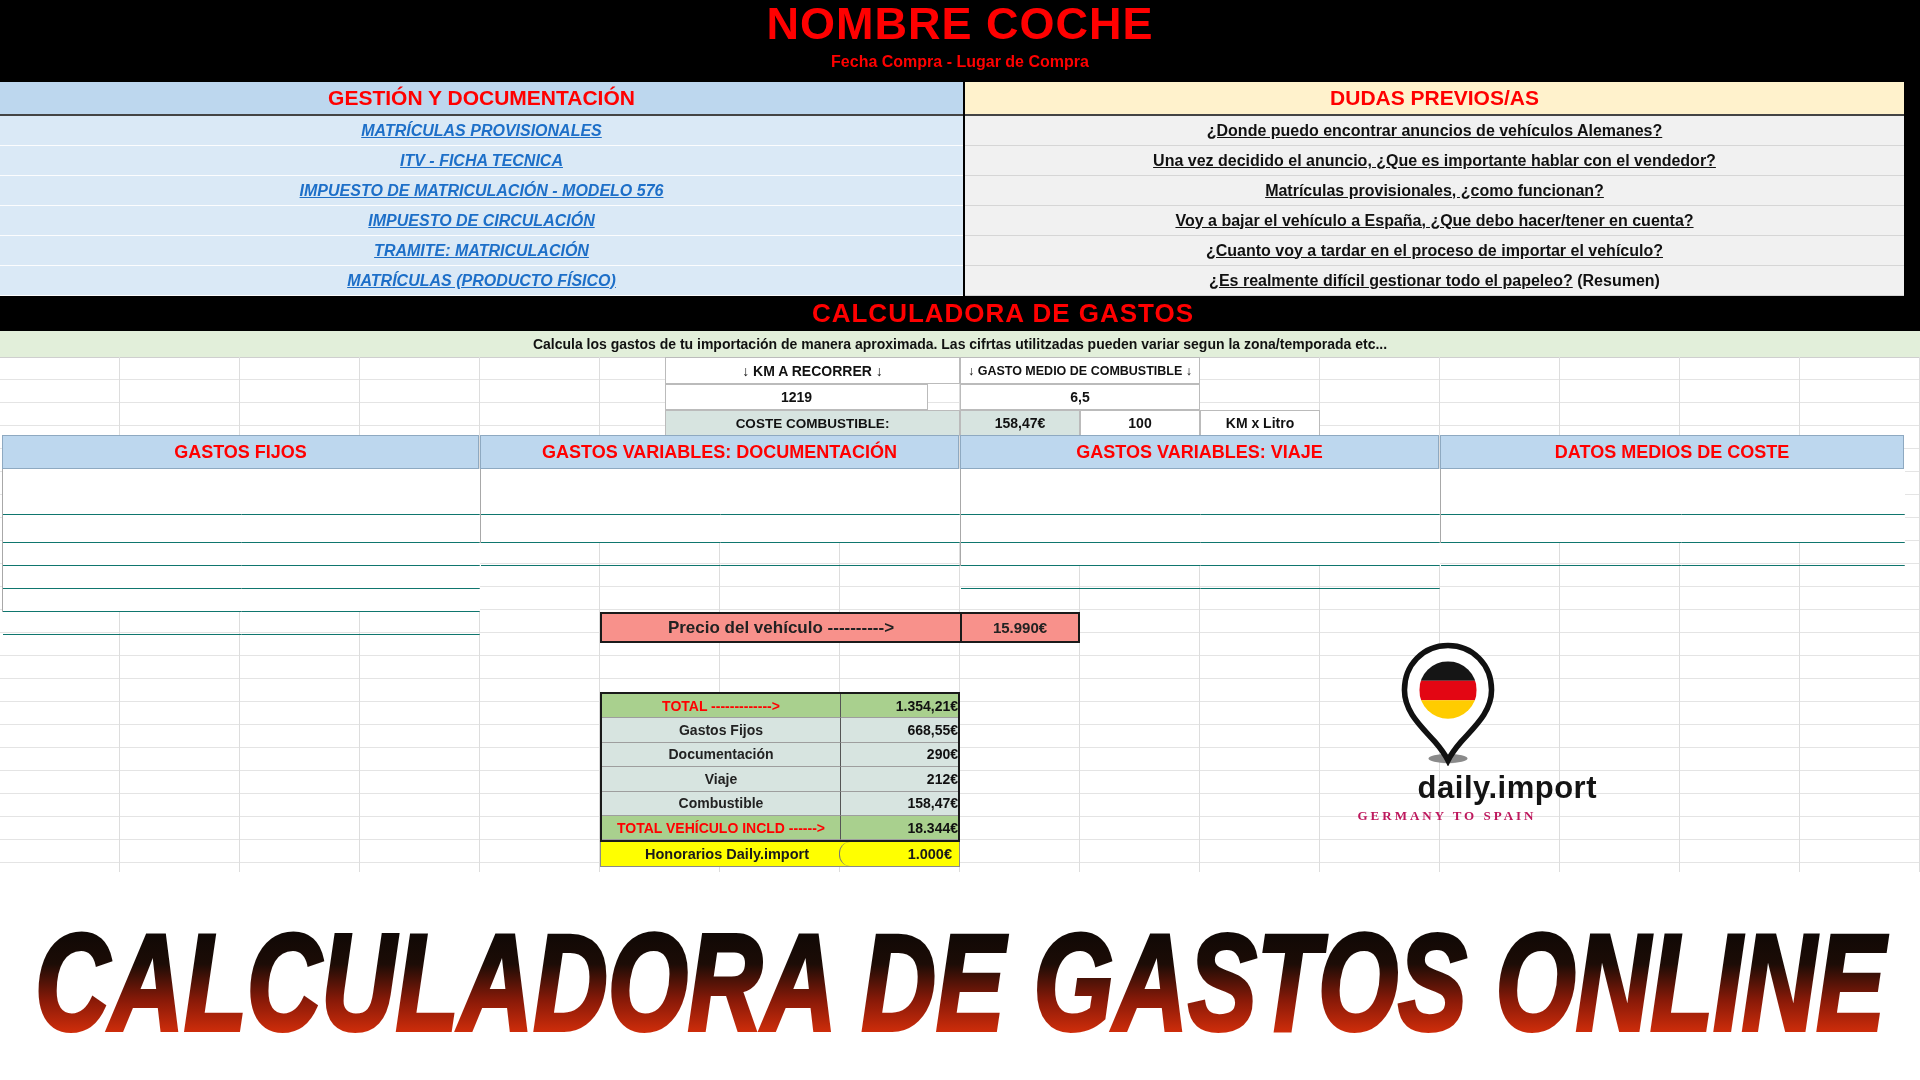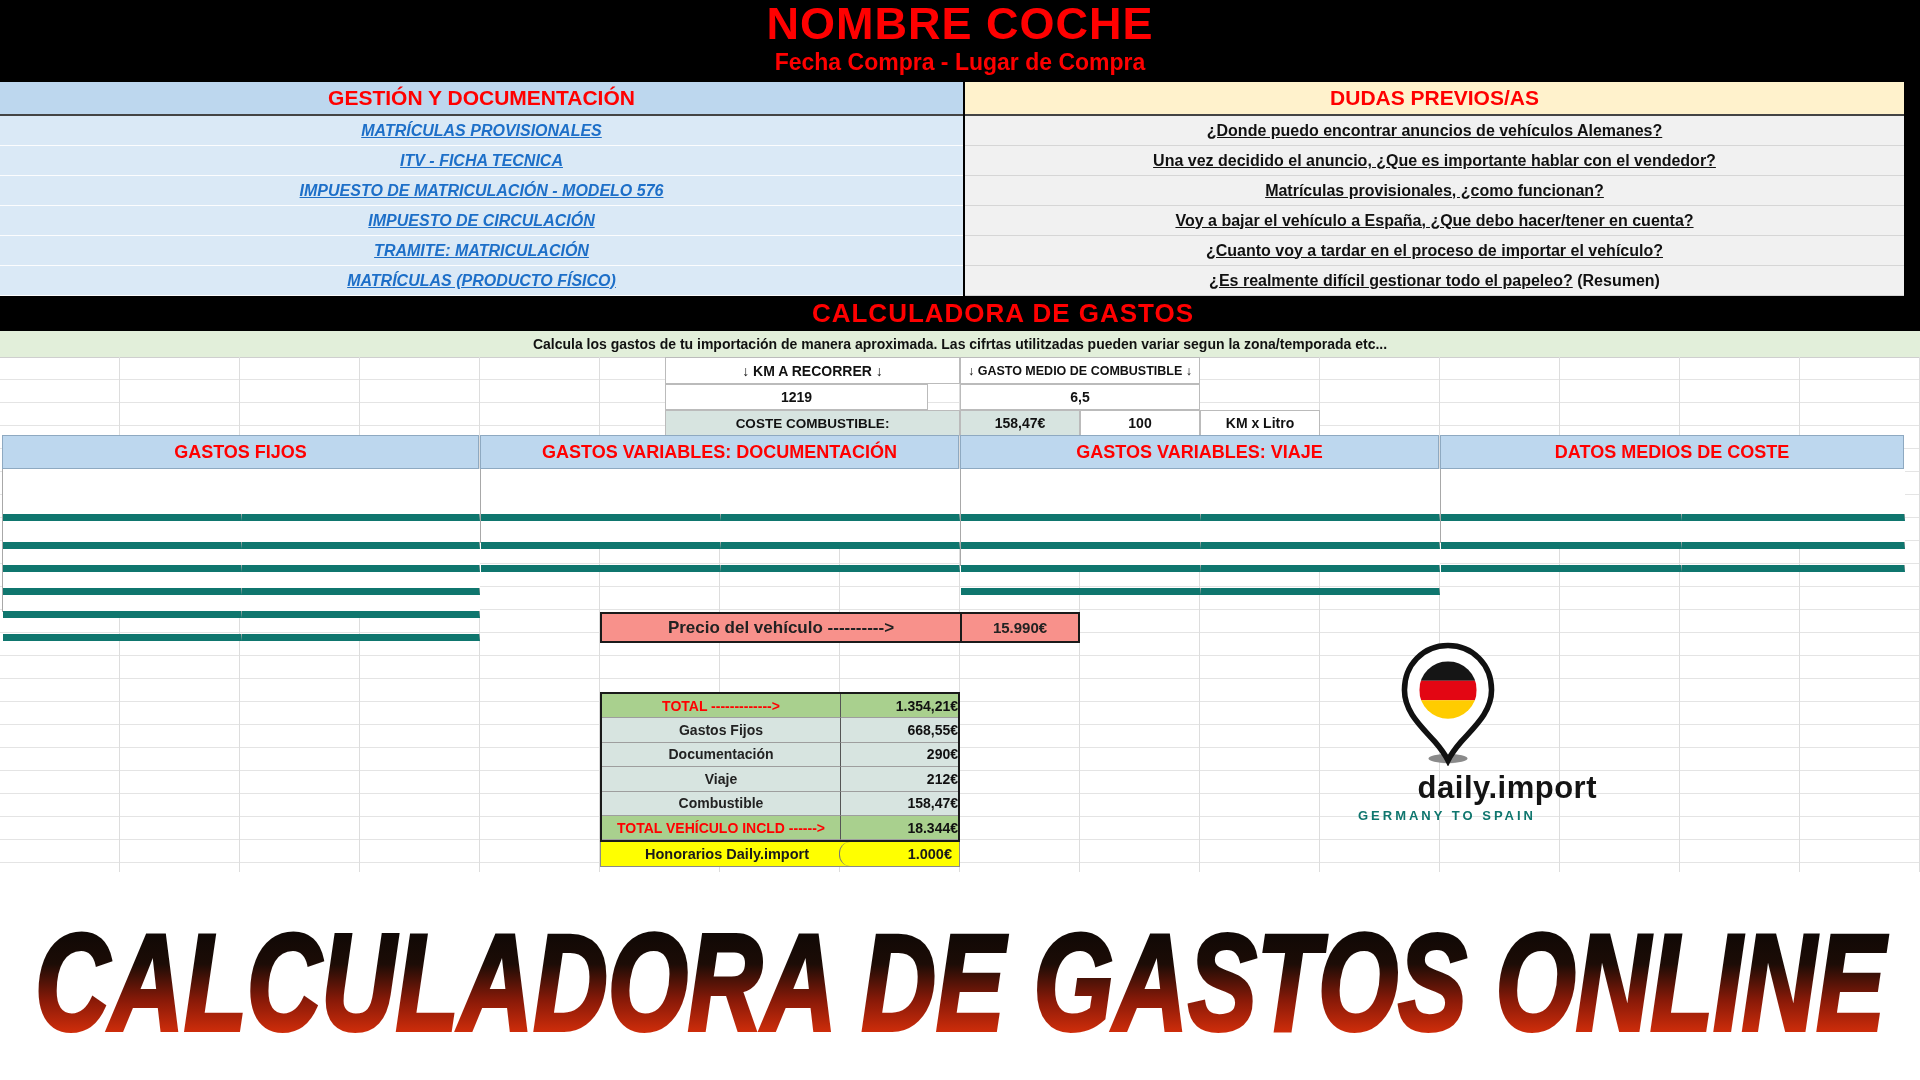--- a/index.html
+++ b/index.html
@@ -4,21 +4,21 @@
 <style>
   html,body{margin:0;padding:0;width:1920px;height:1080px;overflow:hidden;background:#fff;
     font-family:"Liberation Sans",sans-serif;}
   .page{position:relative;width:1920px;height:1080px;background:#fff;}
   .cell{position:absolute;display:flex;align-items:center;justify-content:center;
     font-weight:bold;box-sizing:border-box;white-space:nowrap;}
   
   .hdr-black{position:absolute;left:0;top:0;width:1920px;height:82px;background:#000;}
   .main-title{position:absolute;left:0;top:1px;width:1920px;height:46px;color:#FF0000;
     font-size:45px;letter-spacing:1px;}
-  .main-subtitle{position:absolute;left:0;top:47px;width:1920px;height:30px;color:#FF0000;font-size:23px;}
+  .main-subtitle{position:absolute;left:0;top:47px;width:1920px;height:30px;color:#FF0000;font-size:16px;}
   
   .colhead{height:34px;top:82px;font-size:21px;color:#FF0000;border-bottom:2px solid #444;}
   .colhead.l{left:0;width:963px;background:#BDD7EE;}
   .colhead.r{left:965px;width:939px;background:#FFF2CC;}
   .vdivider{position:absolute;left:963px;top:82px;width:2px;height:214px;background:#000;}
   .sliver{position:absolute;left:1904px;top:0;width:16px;height:296px;background:#000;}
   
   .lrow{left:0;width:963px;height:30px;background:#DAE9F6;border-bottom:1px solid rgba(255,255,255,.9);}
   .lrow span{color:#1D6FC8;font-style:italic;text-decoration:underline;font-size:16px;}
   .qrow{left:965px;width:939px;height:30px;background:#F1F1F1;border-bottom:1px solid #D6D6D6;
@@ -37,21 +37,21 @@
     repeating-linear-gradient(to right,transparent 0 119px,#DDDDDD 119px 120px),
     repeating-linear-gradient(to bottom,transparent 0 22px,#E4E4E4 22px 23px);}
   .fuel{border:1px solid #BBBBBB;background:#fff;font-size:14px;color:#111;}
   .teal{background:#D7E4E0;}
   
   .thead{top:435px;height:34px;background:#BDD7EE;color:#FF0000;font-size:18px;
     border:1px solid #8EA9C1;}
   .tbl{position:absolute;display:grid;grid-template-columns:50% 50%;
     border-left:1px solid #A8A8A8;background:#fff;}
   .tbl.t4{grid-template-columns:52% 48%;}
-  .tc{border-right:1px solid #A8A8A8;border-bottom:7px solid #0f766e;display:flex;
+  .tc{border-right:1px solid #A8A8A8;border-bottom:1px solid #0f766e;display:flex;
     align-items:center;justify-content:center;font-weight:bold;font-size:13.5px;color:#111;
     white-space:nowrap;overflow:hidden;margin-top:45px;}
   .tc.th{font-size:16px;}
   
   .price{position:absolute;left:600px;top:612px;width:480px;height:31px;background:#F8918B;
     border:2px solid #1a1a1a;display:grid;grid-template-columns:358px 1fr;box-sizing:border-box;}
   .price div{display:flex;align-items:center;justify-content:center;font-weight:bold;color:#222;}
   .price .pl{font-size:17px;}
   .price .pv{font-size:15px;border-left:2px solid #1a1a1a;}
   
@@ -69,21 +69,21 @@
     border:1px solid #8a8a8a;border-top:none;box-sizing:border-box;display:grid;
     grid-template-columns:238px 1fr;}
   .fee div{display:flex;align-items:center;font-weight:bold;font-size:14.5px;color:#1a1a1a;padding-left:14px;}
   .fee .lab{justify-content:center;}
   .fee .val{justify-content:flex-end;padding-right:7px;border-left:1px solid #777;border-radius:11px;}
   
   .logo-pin{position:absolute;left:1392px;top:640px;width:112px;height:126px;}
   .logo-name{position:absolute;left:1297px;top:770px;width:300px;text-align:right;
     font-size:31px;font-weight:bold;color:#141414;letter-spacing:0.5px;}
   .logo-tag{position:absolute;left:1297px;top:808px;width:300px;text-align:center;
-    font-size:13px;font-weight:bold;color:#0f766e;letter-spacing:3px;}
+    font-size:13px;font-weight:bold;color:#be185d;letter-spacing:3px;font-family:Liberation Serif, serif;}
   
   .footer{position:absolute;left:0;top:880px;width:1920px;height:200px;}
 </style>
 </head>
 <body>
 
 <div class="page">
 
   <div class="hdr-black"></div>
   <div class="cell main-title">NOMBRE COCHE</div>

